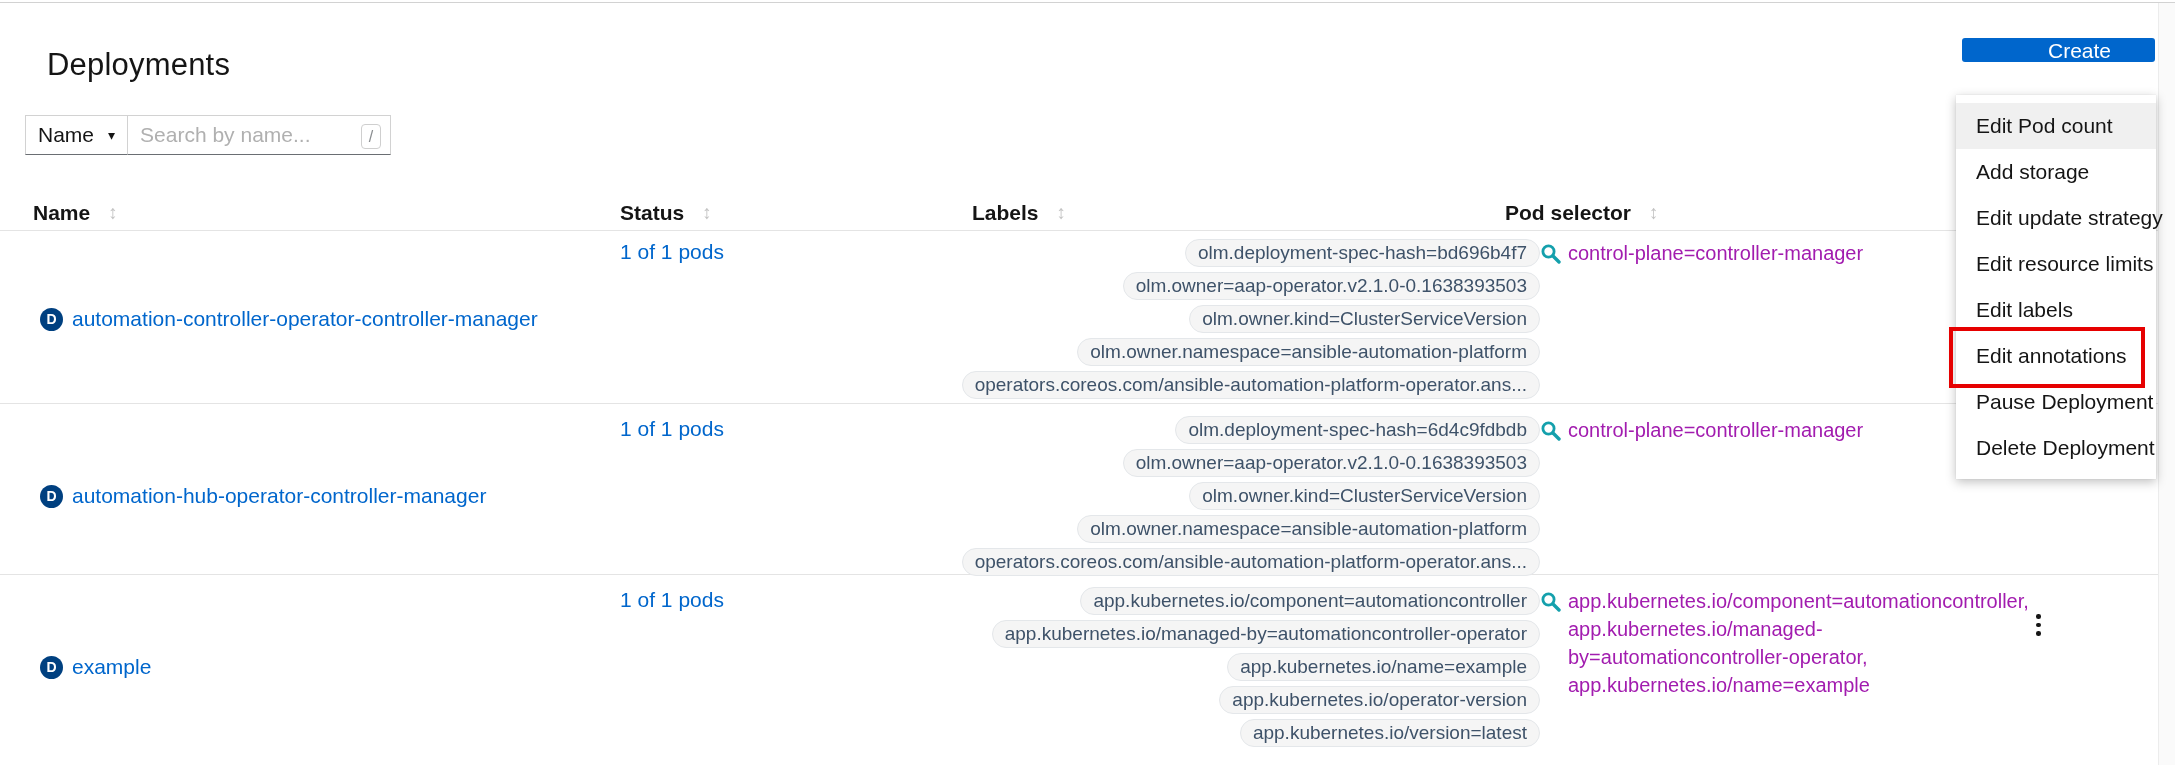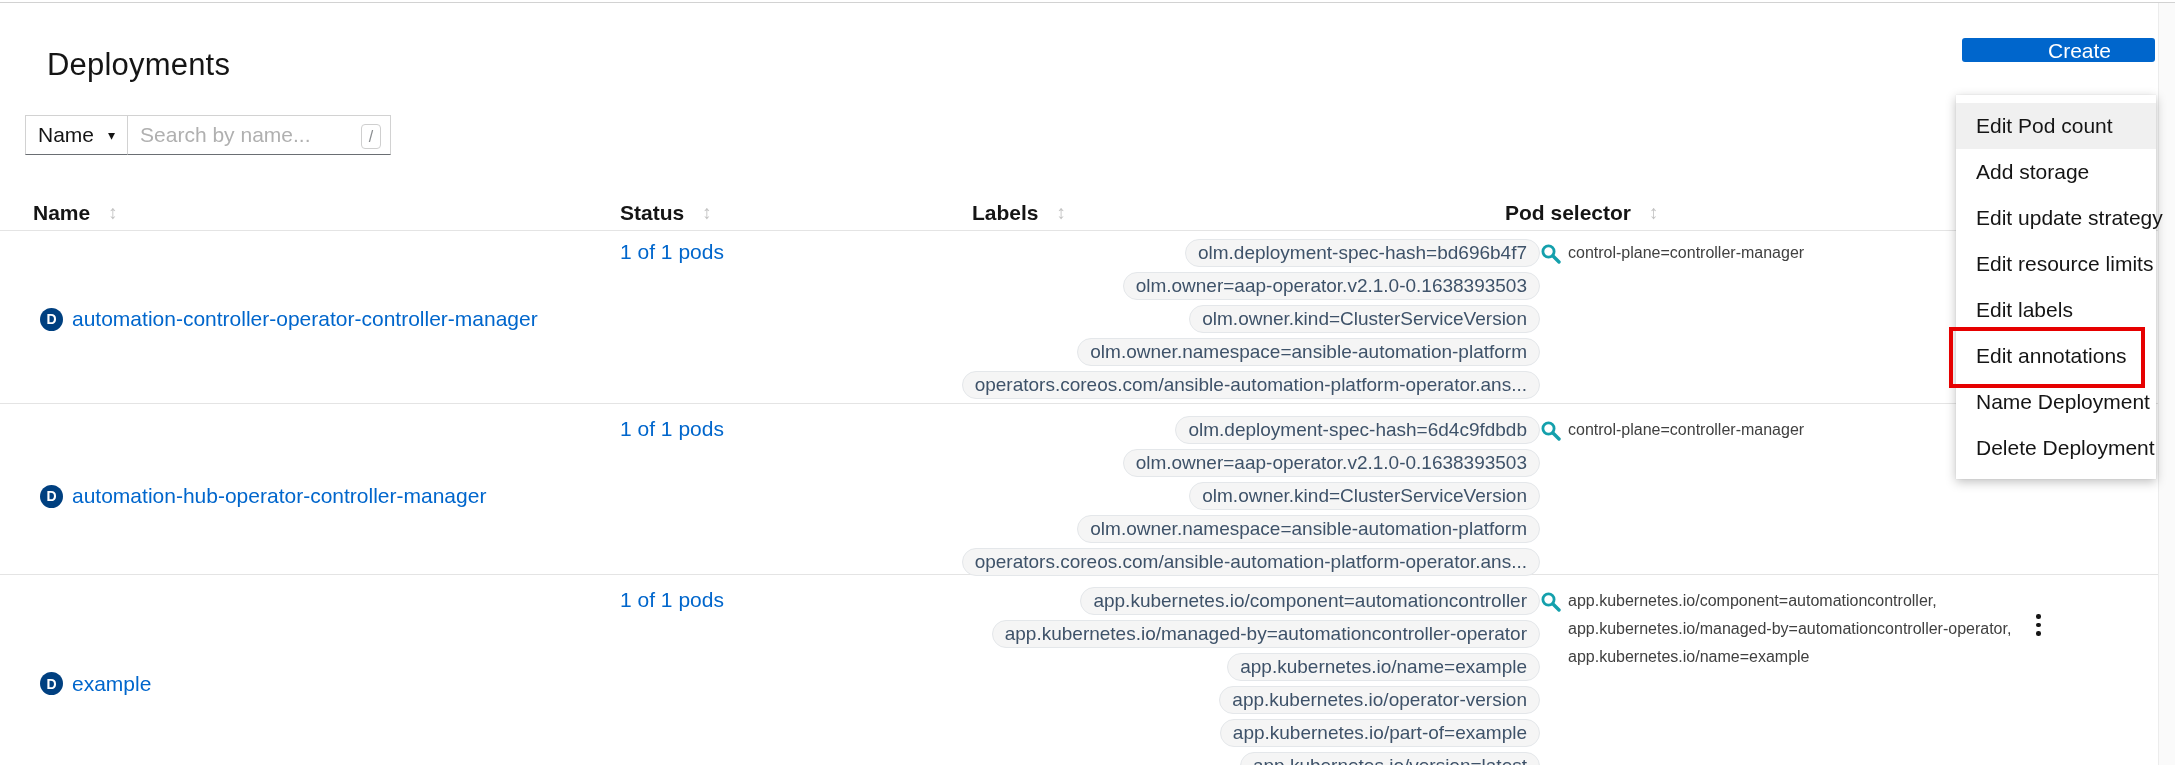--- a/index.html
+++ b/index.html
@@ -47,21 +47,21 @@
          font-size:14px;font-weight:700;display:flex;align-items:center;justify-content:center;
          flex:0 0 auto;}
   a.lnk{color:#0066cc;text-decoration:none;font-size:21px;cursor:pointer;}
   .cell-status{font-size:21px;padding-top:1px;}
   .chips{display:flex;flex-direction:column;align-items:flex-end;gap:5px;padding-left:3px;}
   .chip{height:26px;line-height:26px;padding:0 12px;border-radius:14px;background:#f5f5f5;
         border:1px solid #e4e7ea;font-size:19px;color:#3e5269;white-space:nowrap;}
   .cell-podsel{display:flex;gap:7px;align-items:flex-start;}
   .cell-podsel svg{margin-top:4px;flex:0 0 auto;}
   .podsel-lines{display:flex;flex-direction:column;}
-  .podsel-lines a{color:#404040;font-size:16px;line-height:28px;text-decoration:none;cursor:pointer;}
+  .podsel-lines a{color:#a21caf;font-size:20px;line-height:28px;text-decoration:none;cursor:pointer;}
   .cell-actions{padding-left:12px;}
   .kebab{margin-top:23px;background:none;border:none;cursor:pointer;display:flex;
          flex-direction:column;gap:4px;padding:4px;}
   .kebab i{width:4.5px;height:4.5px;border-radius:50%;background:#151515;display:block;}
 
   
   .menu{position:absolute;left:1956px;top:95px;width:200px;background:#fff;padding:8px 0;
         box-shadow:0 3px 10px rgba(3,3,3,.25),0 0 1px rgba(3,3,3,.12);z-index:5;}
   .menu-item{height:46px;display:flex;align-items:center;padding-left:20px;font-size:21px;
              color:#151515;cursor:pointer;white-space:nowrap;}
@@ -177,21 +177,20 @@
         <a class="lnk">example</a>
       </div>
       <div class="cell-status">
         <a class="lnk">1 of 1 pods</a>
       </div>
       <div class="chips">
         <span class="chip">app.kubernetes.io/component=automationcontroller</span>
         <span class="chip">app.kubernetes.io/managed-by=automationcontroller-operator</span>
         <span class="chip">app.kubernetes.io/name=example</span>
         <span class="chip">app.kubernetes.io/operator-version</span>
-        <span class="chip">app.kubernetes.io/part-of=example</span>
         <span class="chip">app.kubernetes.io/version=latest</span>
       </div>
       <div class="cell-podsel">
         <svg width="21" height="21" viewBox="0 0 21 21">
           <circle cx="8.5" cy="8.5" r="5.6" fill="none" stroke="#14a0ac" stroke-width="2.8"></circle>
           <line x1="13" y1="13" x2="19" y2="19" stroke="#14a0ac" stroke-width="3.4" stroke-linecap="round"></line>
         </svg>
         <div class="podsel-lines">
           <a>app.kubernetes.io/component=automationcontroller,</a>
           <a>app.kubernetes.io/managed-by=automationcontroller-operator,</a>
@@ -208,20 +207,20 @@
     </div>
   </div>
 
   <div class="menu">
     <div class="menu-item hovered">Edit Pod count</div>
     <div class="menu-item">Add storage</div>
     <div class="menu-item">Edit update strategy</div>
     <div class="menu-item">Edit resource limits</div>
     <div class="menu-item">Edit labels</div>
     <div class="menu-item">Edit annotations</div>
-    <div class="menu-item">Name Deployment</div>
+    <div class="menu-item">Pause Deployment</div>
     <div class="menu-item">Delete Deployment</div>
   </div>
 
   <div class="red-box"></div>
 
   <div class="scroll-track"></div>
 </div>
 
 </body></html>

